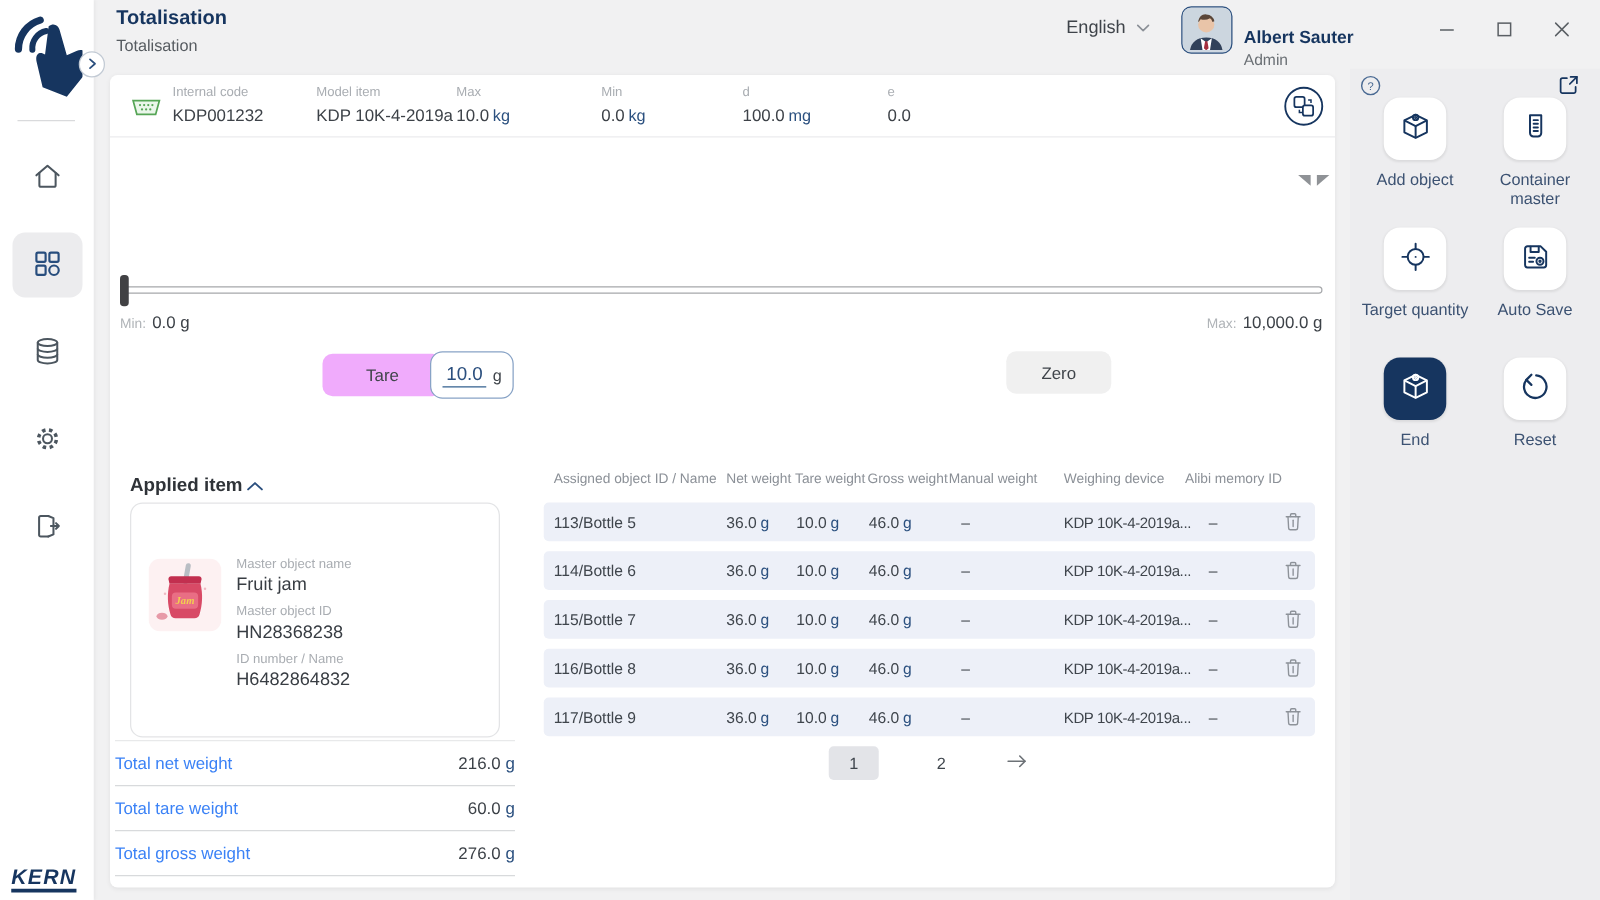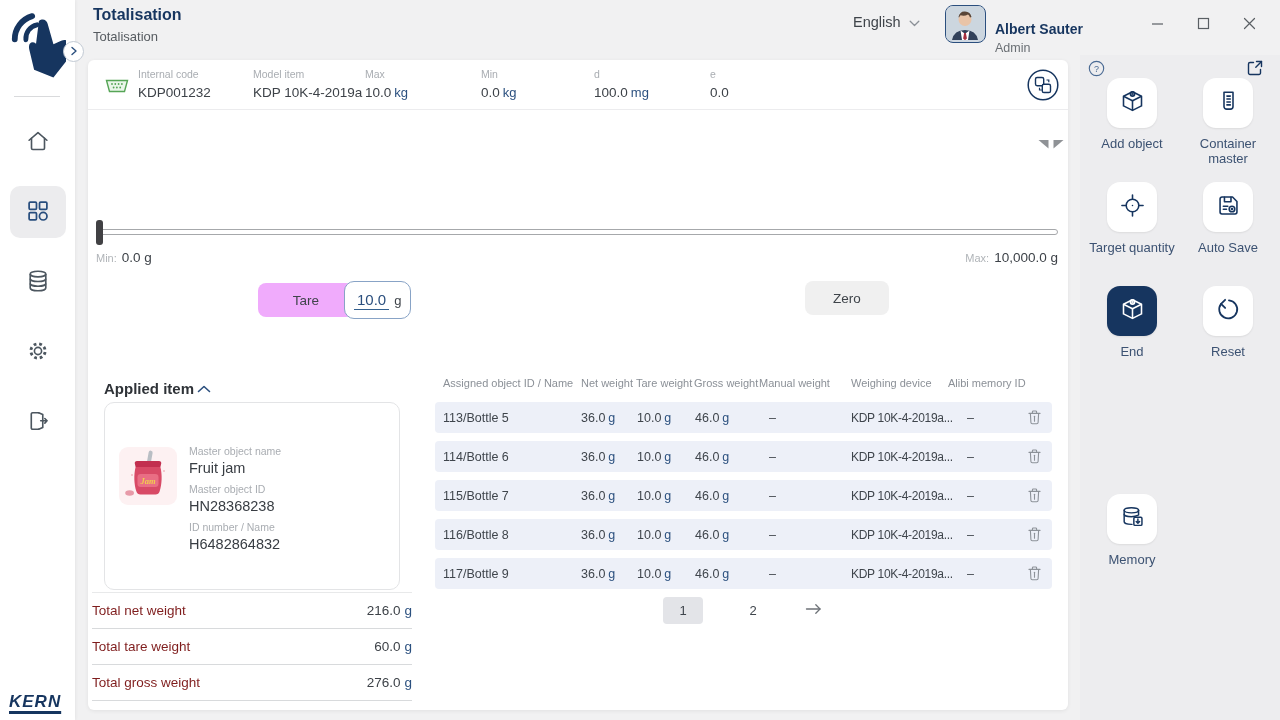--- a/index.html
+++ b/index.html
@@ -74,21 +74,21 @@
   .remove-btn{border:none;background:transparent;padding:0;display:flex}
   .amo-img{position:absolute;left:14px;top:44px;width:58px;height:58px;background:#fdf1f2;border-radius:9px;display:flex;align-items:center;justify-content:center}
   .amo-fields{position:absolute;left:84px;top:42px}
   .amo-field{margin-bottom:7px}
   .amo-label{font-size:10.5px;color:#a9adb2;margin-bottom:3px}
   .amo-value{font-size:14.5px;color:#383d43}
 
   
   .totals{position:absolute;left:4px;top:532px;width:320px;border-top:1px solid #e8e9ea}
   .total-row{height:36px;display:flex;justify-content:space-between;align-items:center;border-bottom:1px solid #d8dadc}
-  .t-label{font-size:13.5px;color:#7f1d1d}
+  .t-label{font-size:13.5px;color:#3b82f6}
   .t-value{font-size:13.5px;color:#3d4248}
   .t-unit{font-size:13.5px;color:#2b507f;margin-left:4px}
 
   
   .table{position:absolute;left:347px;top:315px;width:617px}
   .thead{position:relative;height:27px}
   .thead span{position:absolute;top:2px;font-size:11px;color:#8b9097;white-space:nowrap}
   .thead span:nth-child(1){left:8px}.thead span:nth-child(2){left:146px}.thead span:nth-child(3){left:201px}
   .thead span:nth-child(4){left:259px}.thead span:nth-child(5){left:324px}.thead span:nth-child(6){left:416px}
   .thead span:nth-child(7){left:513px}
@@ -565,29 +565,14 @@
         <button class="abtn">
           <span><svg width="27" height="27" viewBox="0 0 24 24">
               <g fill="none" stroke="currentColor" stroke-width="1.6" stroke-linecap="round" stroke-linejoin="round">
                 <path d="M9 3.4 5.4 7 9 10.6"></path>
                 <path d="M5.4 7 A8 8 0 1 0 12.4 3.9"></path>
               </g>
             </svg></span>
         </button>
         <div class="albl">Reset</div>
       </div>
-      <div class="action" style="grid-area: 5 / 1;">
-        <button class="abtn">
-          <span><svg width="27" height="27" viewBox="0 0 24 24">
-              <g fill="none" stroke="currentColor" stroke-width="1.3" stroke-linecap="round" stroke-linejoin="round">
-                <ellipse cx="11" cy="5.6" rx="6.4" ry="2.3"></ellipse>
-                <path d="M4.6 5.6 V15.8 C4.6 17 7.4 18.1 11 18.1 H11.6"></path>
-                <path d="M17.4 5.6 V9.8"></path>
-                <path d="M4.6 9 C4.6 10.2 7.4 11.3 11 11.3 C13.3 11.3 15.4 10.9 16.6 10.2"></path>
-                <rect x="13.2" y="11.8" width="7.2" height="7.2" rx="1" fill="#fff"></rect>
-                <path d="M16.8 13.4 V17 M15.3 15.6 16.8 17.1 18.3 15.6"></path>
-              </g>
-            </svg></span>
-        </button>
-        <div class="albl">Memory</div>
-      </div>
     </div>
 </div>
 
 </body></html>

